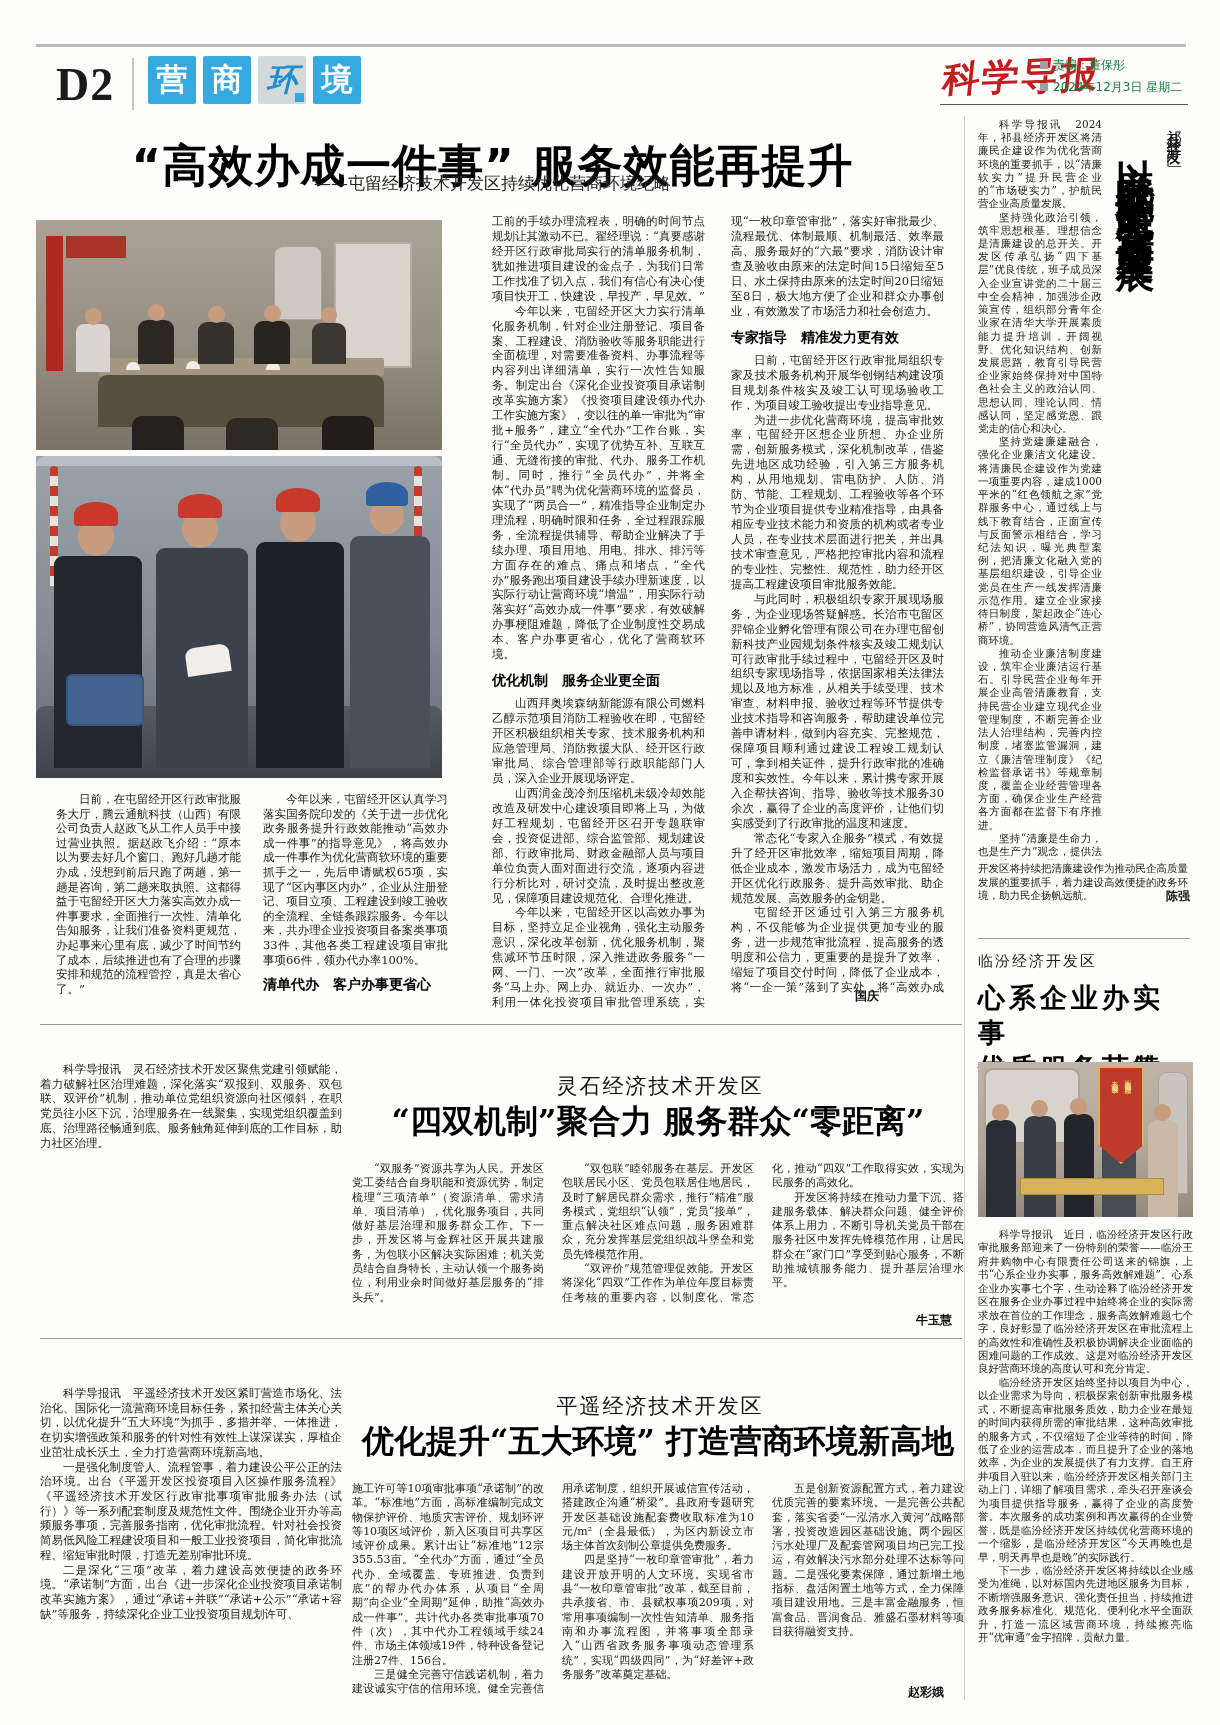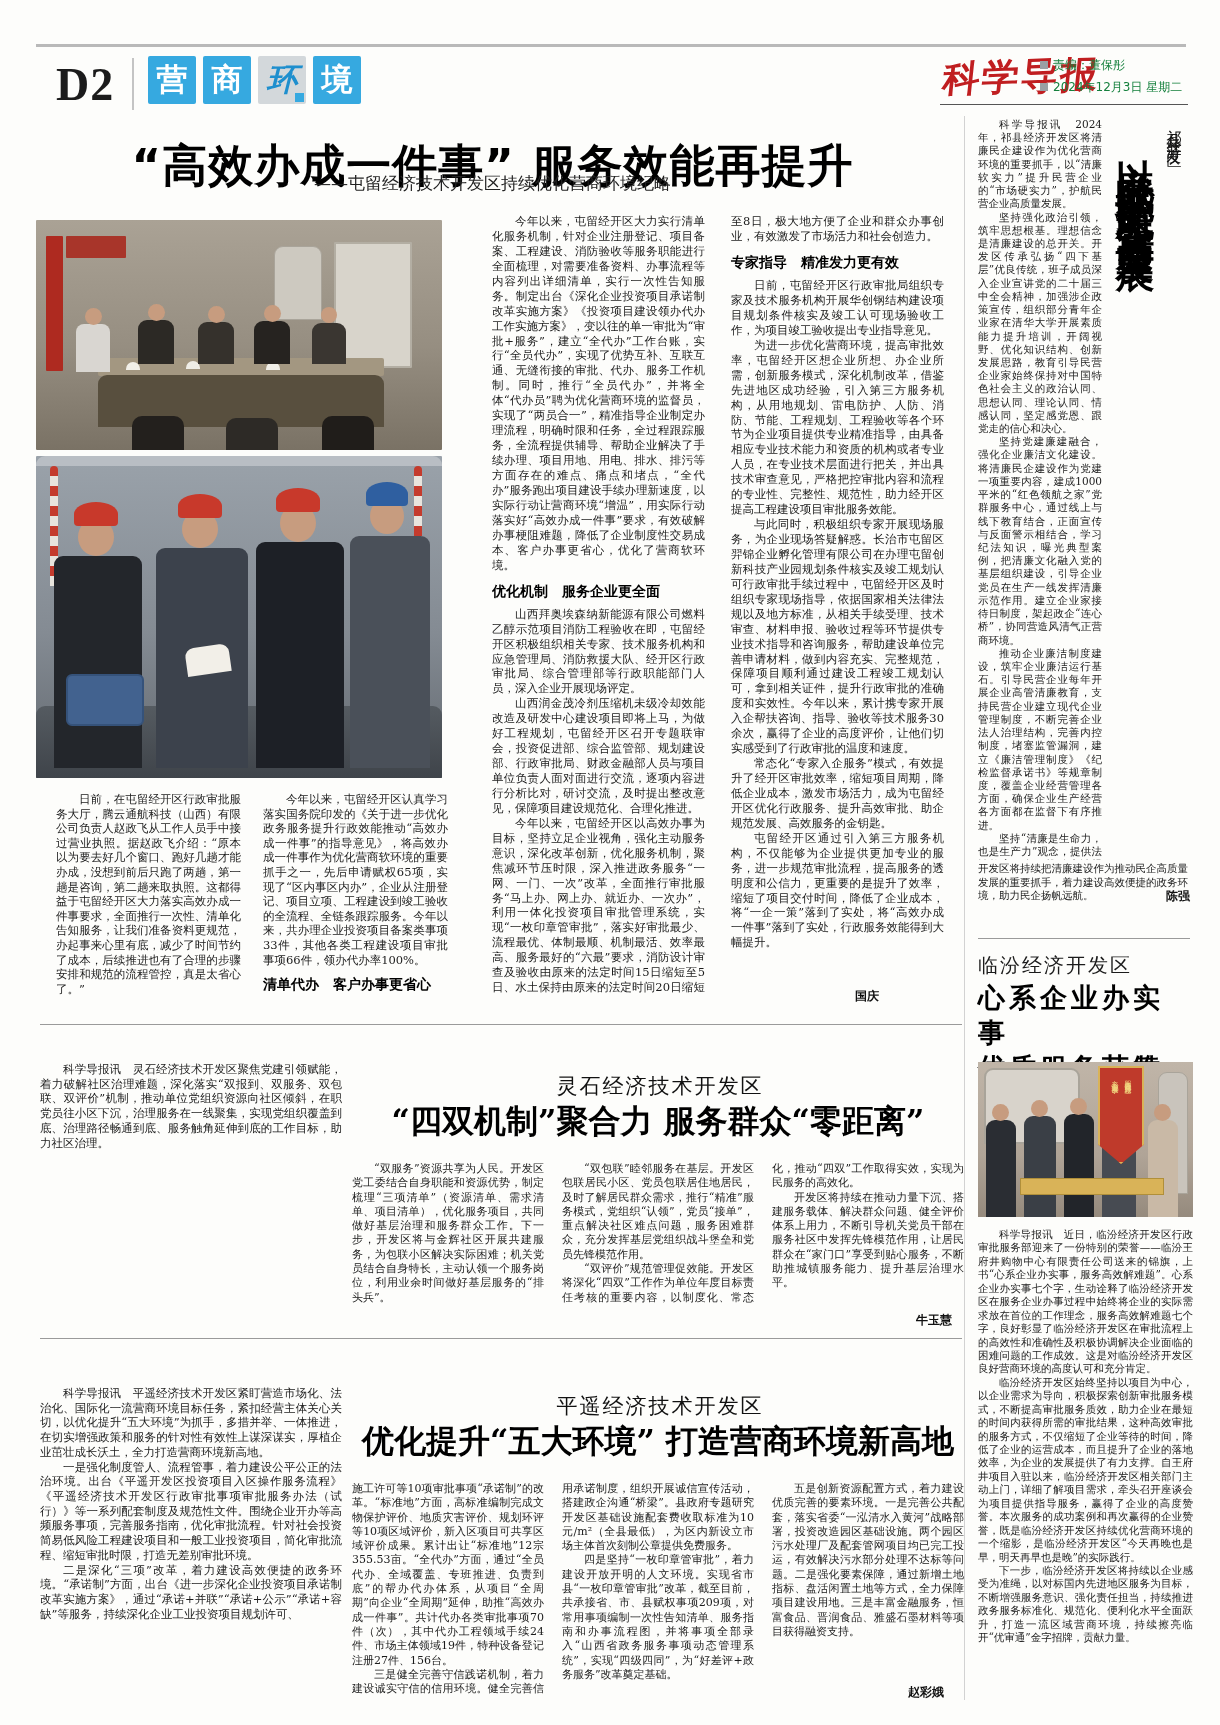--- a/index.html
+++ b/index.html
@@ -48,21 +48,21 @@
   .sec-left{position:absolute;font-size:11.5px;line-height:1.28;}
   .kicker{font-size:21px;letter-spacing:2px;text-align:center;color:#111;}
   .big-serif-headline{font-family:"DejaVu Serif","Liberation Serif",serif;font-weight:900;text-align:center;color:#000;}
   .sec-cols{position:absolute;columns:3;column-gap:18px;column-fill:auto;overflow:hidden;font-size:11px;line-height:1.3;}
   
   .qx-body{position:absolute;left:978px;top:118px;width:124px;height:742px;overflow:hidden;font-size:10.5px;line-height:1.26;}
   .qx-headline{position:absolute;left:1108px;top:128px;height:750px;writing-mode:vertical-rl;
       font-family:"DejaVu Sans","Liberation Sans",sans-serif;font-weight:900;font-size:39px;letter-spacing:8px;color:#000;}
   .qx-kicker{position:absolute;left:1164px;top:118px;writing-mode:vertical-rl;font-size:15px;letter-spacing:4px;color:#111;}
   .qx-tail{position:absolute;left:978px;top:862px;width:212px;font-size:10.5px;line-height:1.3;}
-  .lf-kicker{position:absolute;left:978px;top:952px;font-size:20px;letter-spacing:2px;}
+  .lf-kicker{position:absolute;left:978px;top:952px;font-size:15px;letter-spacing:2px;}
   .lf-headline{position:absolute;left:978px;top:980px;width:215px;font-family:"DejaVu Sans","Liberation Sans",sans-serif;
       font-weight:900;font-size:27px;letter-spacing:4px;line-height:1.3;color:#000;}
   .lf-photo-wrap{position:absolute;left:978px;top:1062px;width:215px;height:155px;overflow:hidden;}
   .lf-body{position:absolute;left:978px;top:1228px;width:215px;height:458px;overflow:hidden;font-size:10.5px;line-height:1.28;}
   #sig-linfen{position:absolute;left:1140px;top:1736px;}
   .pennant{position:absolute;left:120px;top:4px;width:46px;height:98px;background:#bf3a2b;border:2px solid #d9b358;
       clip-path:polygon(0 0,100% 0,100% 80%,50% 100%,0 80%);display:flex;justify-content:center;gap:3px;padding-top:7px;box-sizing:border-box;}
   .pennant span{writing-mode:vertical-rl;color:#f2d880;font-size:7px;letter-spacing:1px;}
   .gold-strip{position:absolute;left:42px;top:116px;width:142px;height:15px;background:#d9b358;border:1px solid #b08f3a;}
 </style>
@@ -139,20 +139,21 @@
     <div class="hat" style="left:330px;top:26px;width:42px;height:24px;background:#2f5fa0;"></div>
   </div>
 
   <div class="l-zone">
       <p class="para">日前，在屯留经开区行政审批服务大厅，腾云通航科技（山西）有限公司负责人赵政飞从工作人员手中接过营业执照。据赵政飞介绍：“原本以为要去好几个窗口、跑好几趟才能办成，没想到前后只跑了两趟，第一趟是咨询，第二趟来取执照。这都得益于屯留经开区大力落实高效办成一件事要求，全面推行一次性、清单化告知服务，让我们准备资料更规范，办起事来心里有底，减少了时间节约了成本，后续推进也有了合理的步骤安排和规范的流程管控，真是太省心了。”</p>
       <p class="para">今年以来，屯留经开区认真学习落实国务院印发的《关于进一步优化政务服务提升行政效能推动“高效办成一件事”的指导意见》，将高效办成一件事作为优化营商软环境的重要抓手之一，先后申请赋权65项，实现了“区内事区内办”，企业从注册登记、项目立项、工程建设到竣工验收的全流程、全链条跟踪服务。今年以来，共办理企业投资项目备案类事项33件，其他各类工程建设项目审批事项66件，领办代办率100%。</p>
       <h3 class="col-subhead">清单代办　客户办事更省心</h3>
     </div>
 
   <div class="ab-zone">
+      <p class="para cont">工前的手续办理流程表，明确的时间节点规划让其激动不已。翟经理说：“真要感谢经开区行政审批局实行的清单服务机制，犹如推进项目建设的金点子，为我们日常工作找准了切入点，我们有信心有决心使项目快开工，快建设，早投产，早见效。”</p>
       <p class="para">今年以来，屯留经开区大力实行清单化服务机制，针对企业注册登记、项目备案、工程建设、消防验收等服务职能进行全面梳理，对需要准备资料、办事流程等内容列出详细清单，实行一次性告知服务。制定出台《深化企业投资项目承诺制改革实施方案》《投资项目建设领办代办工作实施方案》，变以往的单一审批为“审批+服务”，建立“全代办”工作台账，实行“全员代办”，实现了优势互补、互联互通、无缝衔接的审批、代办、服务工作机制。同时，推行“全员代办”，并将全体“代办员”聘为优化营商环境的监督员，实现了“两员合一”，精准指导企业制定办理流程，明确时限和任务，全过程跟踪服务，全流程提供辅导、帮助企业解决了手续办理、项目用地、用电、排水、排污等方面存在的难点、痛点和堵点，“全代办”服务跑出项目建设手续办理新速度，以实际行动让营商环境“增温”，用实际行动落实好“高效办成一件事”要求，有效破解办事梗阻难题，降低了企业制度性交易成本、客户办事更省心，优化了营商软环境。</p>
       <h3 class="col-subhead">优化机制　服务企业更全面</h3>
       <p class="para">山西拜奥埃森纳新能源有限公司燃料乙醇示范项目消防工程验收在即，屯留经开区积极组织相关专家、技术服务机构和应急管理局、消防救援大队、经开区行政审批局、综合管理部等行政职能部门人员，深入企业开展现场评定。</p>
       <p class="para">山西润金茂冷剂压缩机未级冷却效能改造及研发中心建设项目即将上马，为做好工程规划，屯留经开区召开专题联审会，投资促进部、综合监管部、规划建设部、行政审批局、财政金融部人员与项目单位负责人面对面进行交流，逐项内容进行分析比对，研讨交流，及时提出整改意见，保障项目建设规范化、合理化推进。</p>
       <p class="para">今年以来，屯留经开区以高效办事为目标，坚持立足企业视角，强化主动服务意识，深化改革创新，优化服务机制，聚焦减环节压时限，深入推进政务服务“一网、一门、一次”改革，全面推行审批服务“马上办、网上办、就近办、一次办”，利用一体化投资项目审批管理系统，实现“一枚印章管审批”，落实好审批最少、流程最优、体制最顺、机制最活、效率最高、服务最好的“六最”要求，消防设计审查及验收由原来的法定时间15日缩短至5日、水土保持由原来的法定时间20日缩短至8日，极大地方便了企业和群众办事创业，有效激发了市场活力和社会创造力。</p>
       <h3 class="col-subhead">专家指导　精准发力更有效</h3>
       <p class="para">日前，屯留经开区行政审批局组织专家及技术服务机构开展华创钢结构建设项目规划条件核实及竣工认可现场验收工作，为项目竣工验收提出专业指导意见。</p>
       <p class="para">为进一步优化营商环境，提高审批效率，屯留经开区想企业所想、办企业所需，创新服务模式，深化机制改革，借鉴先进地区成功经验，引入第三方服务机构，从用地规划、雷电防护、人防、消防、节能、工程规划、工程验收等各个环节为企业项目提供专业精准指导，由具备相应专业技术能力和资质的机构或者专业人员，在专业技术层面进行把关，并出具技术审查意见，严格把控审批内容和流程的专业性、完整性、规范性，助力经开区提高工程建设项目审批服务效能。</p>
       <p class="para">与此同时，积极组织专家开展现场服务，为企业现场答疑解惑。长治市屯留区羿锦企业孵化管理有限公司在办理屯留创新科技产业园规划条件核实及竣工规划认可行政审批手续过程中，屯留经开区及时组织专家现场指导，依据国家相关法律法规以及地方标准，从相关手续受理、技术审查、材料申报、验收过程等环节提供专业技术指导和咨询服务，帮助建设单位完善申请材料，做到内容充实、完整规范，保障项目顺利通过建设工程竣工规划认可，拿到相关证件，提升行政审批的准确度和实效性。今年以来，累计携专家开展入企帮扶咨询、指导、验收等技术服务30余次，赢得了企业的高度评价，让他们切实感受到了行政审批的温度和速度。</p>
       <p class="para">常态化“专家入企服务”模式，有效提升了经开区审批效率，缩短项目周期，降低企业成本，激发市场活力，成为屯留经开区优化行政服务、提升高效审批、助企规范发展、高效服务的金钥匙。</p>

